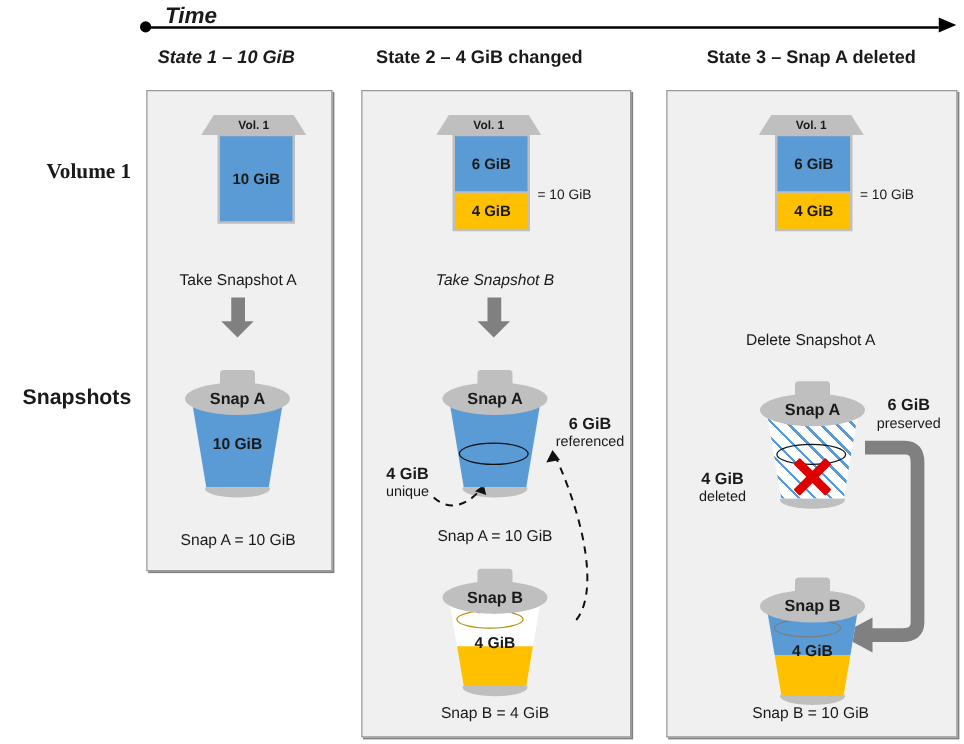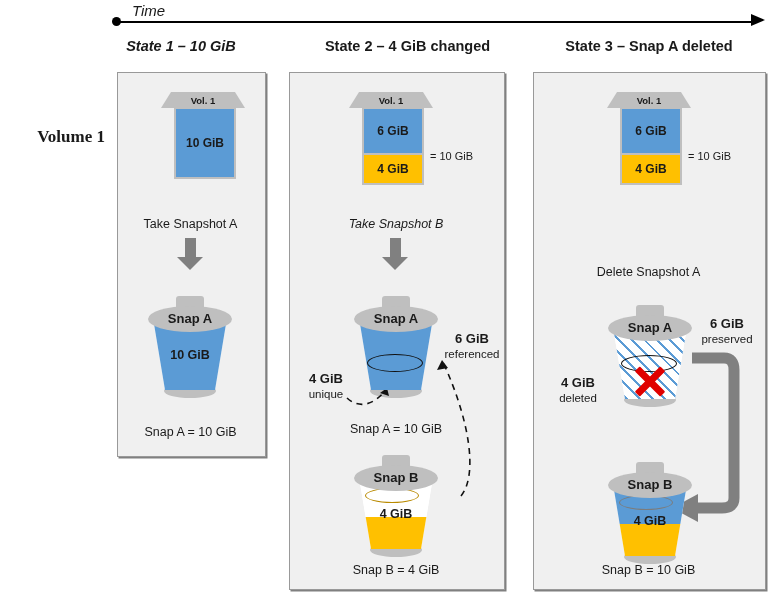--- a/index.html
+++ b/index.html
@@ -10,31 +10,31 @@
     color:#1a1a1a;
   }
   .abs{position:absolute;}
 
   
   #time-axis{left:110px;top:4px;width:655px;height:28px;}
   #time-axis .line{position:absolute;left:6px;top:17px;width:635px;height:2px;background:#000;}
   #time-axis .dot{position:absolute;left:2px;top:13px;width:9px;height:9px;border-radius:50%;background:#000;}
   #time-axis .head{position:absolute;left:641px;top:10px;width:0;height:0;
        border-left:14px solid #000;border-top:6px solid transparent;border-bottom:6px solid transparent;}
-  #time-axis .lbl{position:absolute;left:22px;top:-2px;font-size:15px;font-weight:normal;font-style:italic;}
+  #time-axis .lbl{position:absolute;left:22px;top:-2px;font-size:18px;font-weight:bold;font-style:italic;}
 
   
   .rowlabel{font-size:17px;font-weight:bold;text-align:right;line-height:1.25;}
   #row-label-volume{left:0px;top:126px;width:105px;font-family:Liberation Serif, serif;}
   #row-label-snapshots{left:0px;top:307px;width:105px;}
 
   
   .state-title{font-size:14.5px;font-weight:bold;text-align:center;top:38px;}
   #state-title-1{left:107px;width:148px;font-style:italic;}
-  #state-title-2{left:300px;width:215px;}
+  #state-title-2{left:276px;width:215px;}
   #state-title-3{left:533px;width:232px;}
 
   
   .panel{background:#f0f0f0;border:1px solid #999;box-shadow:1.5px 1.5px 0 #808080;}
   #panel-1{left:117px;top:72px;width:147px;height:383px;}
   #panel-2{left:289px;top:72px;width:214px;height:516px;}
   #panel-3{left:533px;top:72px;width:231px;height:516px;}
 
   
   .vol{position:absolute;}
@@ -93,20 +93,21 @@
 
 <div class="abs" id="time-axis">
   <div class="dot"></div>
   <div class="line"></div>
   <div class="head"></div>
   <div class="lbl">Time</div>
 </div>
 
 <div class="abs rowlabel" id="row-label-volume">Volume 1</div>
 <div class="abs rowlabel" id="row-label-snapshots">
+  <div>Snapshots</div>
 </div>
 
 <div class="abs state-title" id="state-title-1">State 1 – 10 GiB</div>
 <div class="abs state-title" id="state-title-2">State 2 – 4 GiB changed</div>
 <div class="abs state-title" id="state-title-3">State 3 – Snap A deleted</div>
 
 <div class="abs panel" id="panel-1"></div>
 
 <div class="abs vol" style="left:174px;top:92px;">
   <div class="tab">

